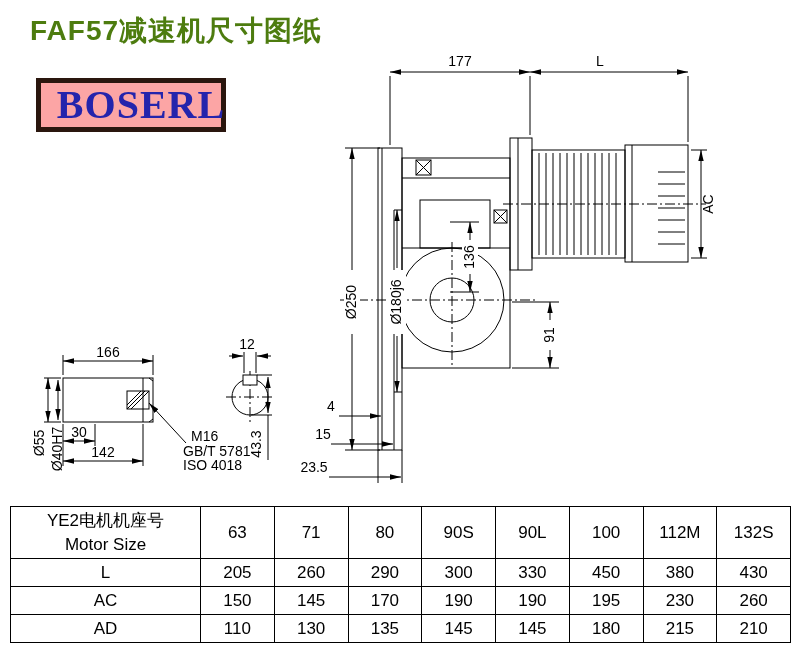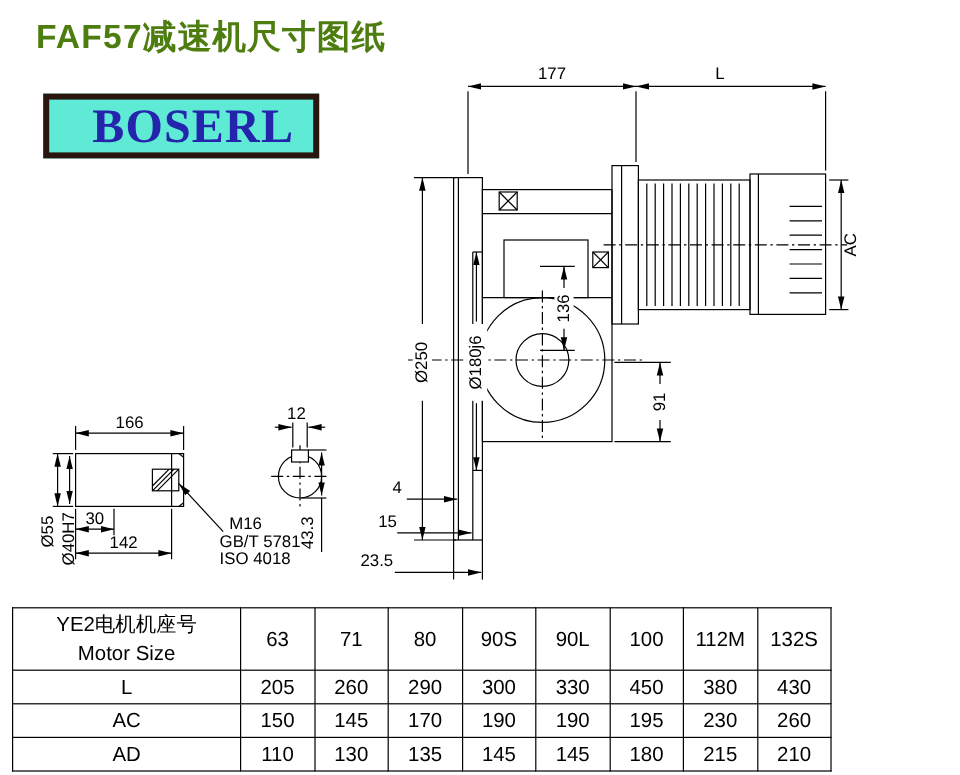--- a/index.html
+++ b/index.html
@@ -7,35 +7,35 @@
   .page {
     position:relative; width:800px; height:646px; background:#ffffff;
     font-family:"Liberation Sans", sans-serif; overflow:hidden; color:#000;
   }
   .title {
     position:absolute; left:30px; top:12px;
     font-size:28px; font-weight:bold; color:#4d7c0f; letter-spacing:1px;
     white-space:nowrap;
   }
   .logo-box {
-    position:absolute; left:36px; top:78px; width:230px; height:54px;
-    border:5px solid #2a160e; background:#5eead4;
+    position:absolute; left:36px; top:78px; width:190px; height:54px;
+    border:5px solid #2a160e; background:#fca5a5;
     display:flex; align-items:center; justify-content:center;padding-left:20px;
   }
   .logo-text {
     font-family:"Liberation Serif", serif; font-size:40px; font-weight:bold;
     color:#2424ac; letter-spacing:1px; line-height:1;
   }
   svg.drawing { position:absolute; left:0; top:0; }
   svg.drawing .ln { stroke:#000; stroke-width:1; fill:none; }
   svg.drawing .cl { stroke:#000; stroke-width:1; fill:none; stroke-dasharray:10 3 2 3; }
   svg.drawing .bg { fill:#fff; stroke:none; }
   svg.drawing text { fill:#000; stroke:none; font-family:"Liberation Sans",sans-serif; font-size:14px; }
   table.dims {
-    position:absolute; left:10px; top:506px; width:683px;
+    position:absolute; left:10px; top:506px; width:781px;
     border-collapse:collapse; table-layout:fixed; text-align:center;
     font-size:17px; background:#fff;
   }
   table.dims td { border:1px solid #000; height:28px; padding:0 2px; vertical-align:middle; }
   table.dims tr.hdr td { height:52px; }
   table.dims .cn, table.dims .en { line-height:24px; }
 </style>
 </head>
 <body>
 

